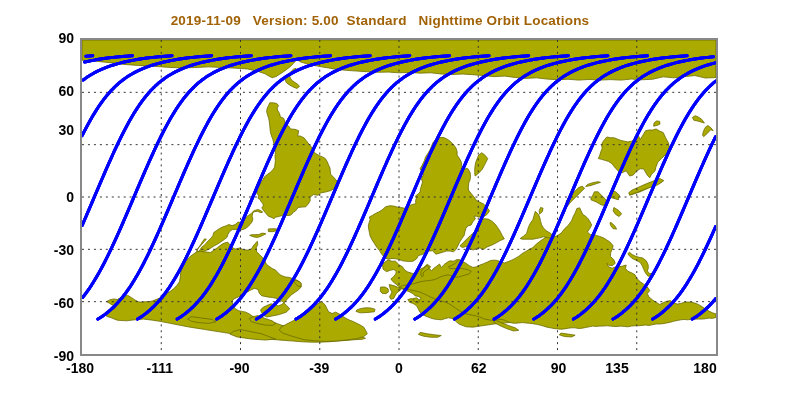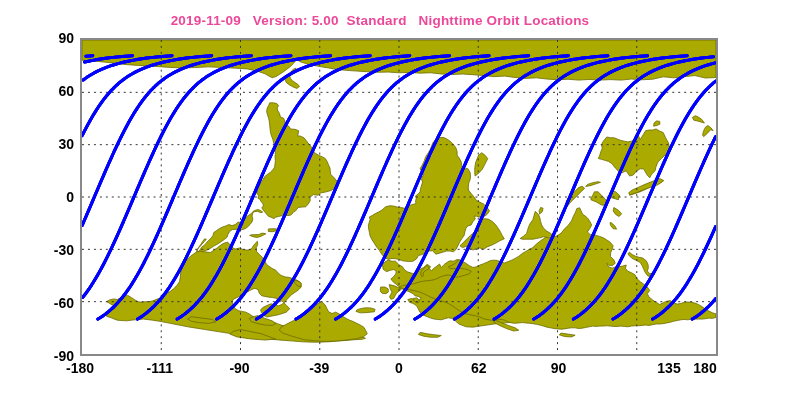--- a/index.html
+++ b/index.html
@@ -22,21 +22,21 @@
   }
   #chart-title {
     position: absolute;
     left: 0;
     top: 13px;
     width: 760px;
     text-align: center;
     font-family: "Liberation Sans", sans-serif;
     font-size: 13.5px;
     font-weight: bold;
-    color: #ec4899;
+    color: #a16207;
     letter-spacing: 0.2px;
     white-space: pre;
   }
   #plot-frame {
     position: absolute;
     left: 80px;
     top: 38px;
     width: 638px;
     height: 318px;
     box-sizing: border-box;
@@ -507,31 +507,31 @@
           <path d="M449.44,15.90 L442.52,16.41 L436.03,16.99 L429.96,17.62 L424.29,18.30 L419.02,19.03 L414.13,19.81 L409.57,20.61 L405.34,21.45 L401.41,22.32 L397.74,23.22 L394.32,24.13 L391.13,25.07 L388.14,26.02 L385.34,26.99 L382.71,27.98 L380.23,28.98 L377.89,29.99 L375.68,31.01 L373.59,32.03 L371.60,33.07 L369.72,34.12 L367.92,35.17 L366.20,36.23 L364.57,37.29 L363.00,38.36 L361.50,39.44 L360.05,40.52 L358.66,41.60 L357.33,42.69 L356.04,43.78 L354.79,44.88 L353.59,45.98 L352.43,47.08 L351.30,48.18 L350.20,49.29 L349.14,50.40 L348.10,51.51 L347.10,52.62 L346.12,53.74 L345.16,54.85 L344.23,55.97 L343.31,57.09 L342.42,58.21 L341.55,59.34 L340.70,60.46 L339.86,61.58 L339.04,62.71 L338.23,63.84 L337.44,64.97 L336.67,66.10 L335.90,67.23 L335.15,68.36 L334.41,69.49 L333.68,70.63 L332.97,71.76 L332.26,72.90 L331.56,74.03 L330.88,75.17 L330.20,76.30 L329.53,77.44 L328.86,78.58 L328.21,79.72 L327.56,80.86 L326.92,82.00 L326.29,83.14 L325.66,84.28 L325.04,85.42 L324.43,86.56 L323.82,87.70 L323.22,88.85 L322.62,89.99 L322.03,91.13 L321.44,92.28 L320.85,93.42 L320.28,94.57 L319.70,95.71 L319.13,96.85 L318.56,98.00 L318.00,99.15 L317.44,100.29 L316.89,101.44 L316.34,102.58 L315.79,103.73 L315.24,104.88 L314.70,106.02 L314.16,107.17 L313.62,108.32 L313.09,109.46 L312.56,110.61 L312.03,111.76 L311.50,112.91 L310.98,114.06 L310.45,115.20 L309.93,116.35 L309.41,117.50 L308.90,118.65 L308.38,119.80 L307.87,120.95 L307.36,122.10 L306.85,123.25 L306.34,124.40 L305.84,125.55 L305.33,126.70 L304.83,127.85 L304.33,129.00 L303.83,130.15 L303.33,131.30 L302.83,132.45 L302.33,133.60 L301.84,134.75 L301.34,135.90 L300.85,137.05 L300.35,138.20 L299.86,139.35 L299.37,140.50 L298.88,141.65 L298.39,142.80 L297.90,143.95 L297.41,145.10 L296.92,146.25 L296.43,147.40 L295.94,148.55 L295.46,149.70 L294.97,150.85 L294.48,152.01 L294.00,153.16 L293.51,154.31 L293.03,155.46 L292.54,156.61 L292.05,157.76 L291.57,158.91 L291.08,160.06 L290.60,161.21 L290.11,162.36 L289.62,163.51 L289.14,164.67 L288.65,165.82 L288.17,166.97 L287.68,168.12 L287.19,169.27 L286.70,170.42 L286.22,171.57 L285.73,172.72 L285.24,173.87 L284.75,175.02 L284.26,176.17 L283.77,177.32 L283.28,178.47 L282.78,179.63 L282.29,180.78 L281.80,181.93 L281.30,183.08 L280.80,184.23 L280.31,185.38 L279.81,186.53 L279.31,187.68 L278.81,188.83 L278.31,189.98 L277.81,191.13 L277.30,192.28 L276.80,193.43 L276.29,194.58 L275.78,195.72 L275.27,196.87 L274.76,198.02 L274.24,199.17 L273.73,200.32 L273.21,201.47 L272.69,202.62 L272.17,203.77 L271.64,204.91 L271.12,206.06 L270.59,207.21 L270.06,208.36 L269.52,209.51 L268.99,210.65 L268.45,211.80 L267.90,212.95 L267.36,214.09 L266.81,215.24 L266.26,216.39 L265.70,217.53 L265.15,218.68 L264.58,219.82 L264.02,220.97 L263.45,222.11 L262.87,223.26 L262.30,224.40 L261.71,225.55 L261.13,226.69 L260.53,227.83 L259.94,228.98 L259.34,230.12 L258.73,231.26 L258.11,232.40 L257.49,233.54 L256.87,234.68 L256.24,235.83 L255.60,236.97 L254.95,238.10 L254.30,239.24 L253.64,240.38 L252.97,241.52 L252.29,242.66 L251.61,243.79 L250.91,244.93 L250.20,246.06 L249.49,247.20 L248.76,248.33 L248.03,249.46 L247.28,250.60 L246.51,251.73 L245.74,252.86 L244.95,253.99 L244.15,255.11 L243.33,256.24 L242.50,257.37 L241.64,258.49 L240.78,259.61 L239.89,260.74 L238.98,261.86 L238.05,262.97 L237.09,264.09 L236.12,265.21 L235.12,266.32 L234.09,267.43 L233.03,268.54 L231.94,269.65 L230.81,270.75 L229.65,271.85 L228.46,272.95 L227.22,274.05 L225.94,275.14 L224.61,276.23 L223.23,277.31 L221.79,278.39 L220.30,279.47 L218.74,280.54 L217.11,281.61 L215.41,282.67" fill="none" stroke="#0000ff" stroke-width="3" stroke-linecap="round" stroke-linejoin="round"></path>
           <path d="M449.44,15.90 L442.52,16.41 L436.03,16.99 L429.96,17.62 L424.29,18.30 L419.02,19.03 L414.13,19.81 L409.57,20.61 L405.34,21.45 L401.41,22.32 L397.74,23.22 L394.32,24.13 L391.13,25.07 L388.14,26.02 L385.34,26.99 L382.71,27.98 L380.23,28.98 L377.89,29.99 L375.68,31.01 L373.59,32.03 L371.60,33.07 L369.72,34.12 L367.92,35.17 L366.20,36.23 L364.57,37.29 L363.00,38.36 L361.50,39.44 L360.05,40.52 L358.66,41.60 L357.33,42.69 L356.04,43.78 L354.79,44.88 L353.59,45.98 L352.43,47.08 L351.30,48.18 L350.20,49.29 L349.14,50.40 L348.10,51.51 L347.10,52.62 L346.12,53.74 L345.16,54.85 L344.23,55.97 L343.31,57.09 L342.42,58.21 L341.55,59.34 L340.70,60.46 L339.86,61.58 L339.04,62.71 L338.23,63.84 L337.44,64.97 L336.67,66.10 L335.90,67.23 L335.15,68.36 L334.41,69.49 L333.68,70.63 L332.97,71.76 L332.26,72.90 L331.56,74.03 L330.88,75.17 L330.20,76.30 L329.53,77.44 L328.86,78.58 L328.21,79.72 L327.56,80.86 L326.92,82.00 L326.29,83.14 L325.66,84.28 L325.04,85.42 L324.43,86.56 L323.82,87.70 L323.22,88.85 L322.62,89.99 L322.03,91.13 L321.44,92.28 L320.85,93.42 L320.28,94.57 L319.70,95.71 L319.13,96.85 L318.56,98.00 L318.00,99.15 L317.44,100.29 L316.89,101.44 L316.34,102.58 L315.79,103.73 L315.24,104.88 L314.70,106.02 L314.16,107.17 L313.62,108.32 L313.09,109.46 L312.56,110.61 L312.03,111.76 L311.50,112.91 L310.98,114.06 L310.45,115.20 L309.93,116.35 L309.41,117.50 L308.90,118.65 L308.38,119.80 L307.87,120.95 L307.36,122.10 L306.85,123.25 L306.34,124.40 L305.84,125.55 L305.33,126.70 L304.83,127.85 L304.33,129.00 L303.83,130.15 L303.33,131.30 L302.83,132.45 L302.33,133.60 L301.84,134.75 L301.34,135.90 L300.85,137.05 L300.35,138.20 L299.86,139.35 L299.37,140.50 L298.88,141.65 L298.39,142.80 L297.90,143.95 L297.41,145.10 L296.92,146.25 L296.43,147.40 L295.94,148.55 L295.46,149.70 L294.97,150.85 L294.48,152.01 L294.00,153.16 L293.51,154.31 L293.03,155.46 L292.54,156.61 L292.05,157.76 L291.57,158.91 L291.08,160.06 L290.60,161.21 L290.11,162.36 L289.62,163.51 L289.14,164.67 L288.65,165.82 L288.17,166.97 L287.68,168.12 L287.19,169.27 L286.70,170.42 L286.22,171.57 L285.73,172.72 L285.24,173.87 L284.75,175.02 L284.26,176.17 L283.77,177.32 L283.28,178.47 L282.78,179.63 L282.29,180.78 L281.80,181.93 L281.30,183.08 L280.80,184.23 L280.31,185.38 L279.81,186.53 L279.31,187.68 L278.81,188.83 L278.31,189.98 L277.81,191.13 L277.30,192.28 L276.80,193.43 L276.29,194.58 L275.78,195.72 L275.27,196.87 L274.76,198.02 L274.24,199.17 L273.73,200.32 L273.21,201.47 L272.69,202.62 L272.17,203.77 L271.64,204.91 L271.12,206.06 L270.59,207.21 L270.06,208.36 L269.52,209.51 L268.99,210.65 L268.45,211.80 L267.90,212.95 L267.36,214.09 L266.81,215.24 L266.26,216.39 L265.70,217.53 L265.15,218.68 L264.58,219.82 L264.02,220.97 L263.45,222.11 L262.87,223.26 L262.30,224.40 L261.71,225.55 L261.13,226.69 L260.53,227.83 L259.94,228.98 L259.34,230.12 L258.73,231.26 L258.11,232.40 L257.49,233.54 L256.87,234.68 L256.24,235.83 L255.60,236.97 L254.95,238.10 L254.30,239.24 L253.64,240.38 L252.97,241.52 L252.29,242.66 L251.61,243.79 L250.91,244.93 L250.20,246.06 L249.49,247.20 L248.76,248.33 L248.03,249.46 L247.28,250.60 L246.51,251.73 L245.74,252.86 L244.95,253.99 L244.15,255.11 L243.33,256.24 L242.50,257.37 L241.64,258.49 L240.78,259.61 L239.89,260.74 L238.98,261.86 L238.05,262.97 L237.09,264.09 L236.12,265.21 L235.12,266.32 L234.09,267.43 L233.03,268.54 L231.94,269.65 L230.81,270.75 L229.65,271.85 L228.46,272.95 L227.22,274.05 L225.94,275.14 L224.61,276.23 L223.23,277.31 L221.79,278.39 L220.30,279.47 L218.74,280.54 L217.11,281.61 L215.41,282.67" fill="none" stroke="#0000ff" stroke-width="3" stroke-linecap="round" stroke-linejoin="round"></path>
         </svg>
 
     </div>
   </div>
 
   <div id="ytick-layer">
       <div class="ytick-label" style="top: 31px;">90</div>
       <div class="ytick-label" style="top: 84px;">60</div>
-      <div class="ytick-label" style="top: 137px;">30</div>
+      <div class="ytick-label" style="top: 123px;">30</div>
       <div class="ytick-label" style="top: 190px;">0</div>
       <div class="ytick-label" style="top: 243px;">-30</div>
       <div class="ytick-label" style="top: 296px;">-60</div>
       <div class="ytick-label" style="top: 349px;">-90</div>
     </div>
   <div id="xtick-layer">
       <div class="xtick-label" style="width: 60px; left: 50px; top: 361px;">-180</div>
       <div class="xtick-label" style="width: 60px; left: 129.75px; top: 361px;">-111</div>
       <div class="xtick-label" style="width: 60px; left: 209.5px; top: 361px;">-90</div>
       <div class="xtick-label" style="width: 60px; left: 289.25px; top: 361px;">-39</div>
       <div class="xtick-label" style="width: 60px; left: 369px; top: 361px;">0</div>
       <div class="xtick-label" style="width: 60px; left: 448.75px; top: 361px;">62</div>
       <div class="xtick-label" style="width: 60px; left: 528.5px; top: 361px;">90</div>
-      <div class="xtick-label" style="width: 60px; left: 639px; top: 361px;">135</div>
+      <div class="xtick-label" style="width: 60px; left: 587px; top: 361px;">135</div>
       <div class="xtick-label" style="width: 60px; left: 675px; top: 361px;">180</div>
     </div>
 
 </div>
 
 </body></html>

